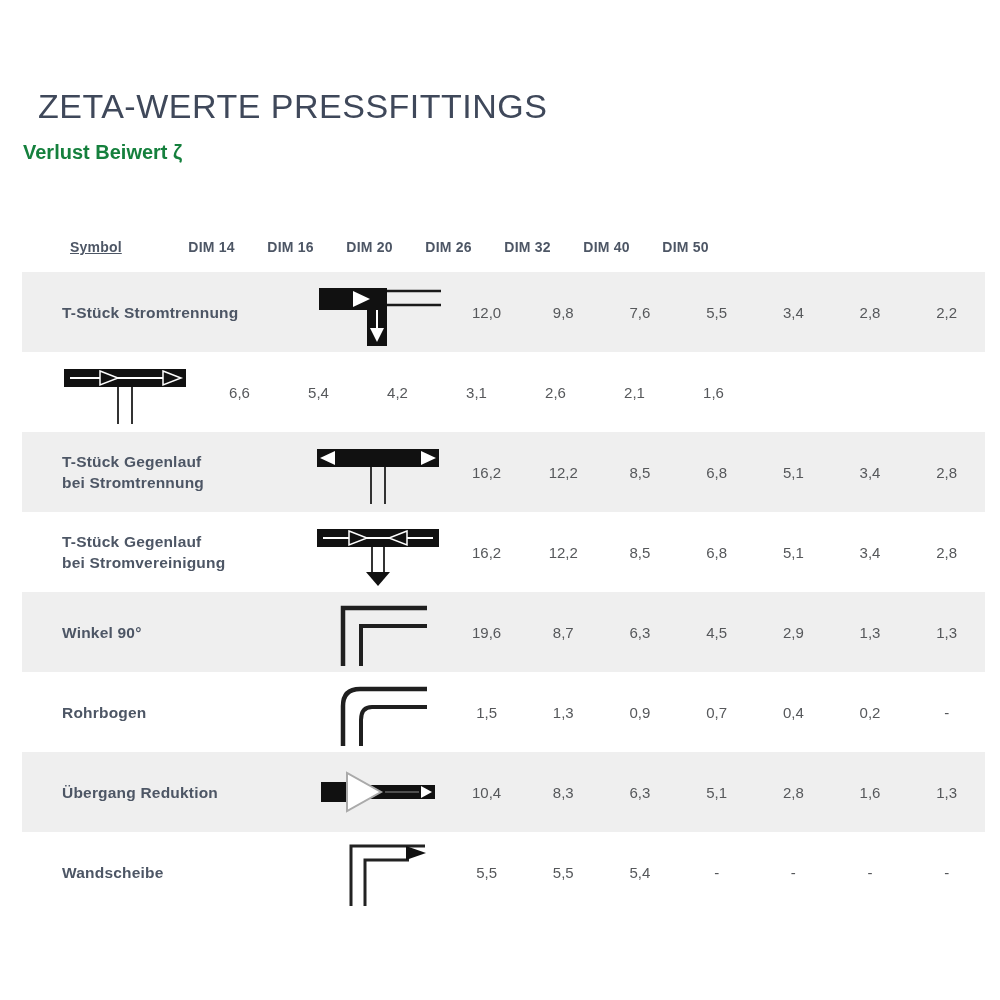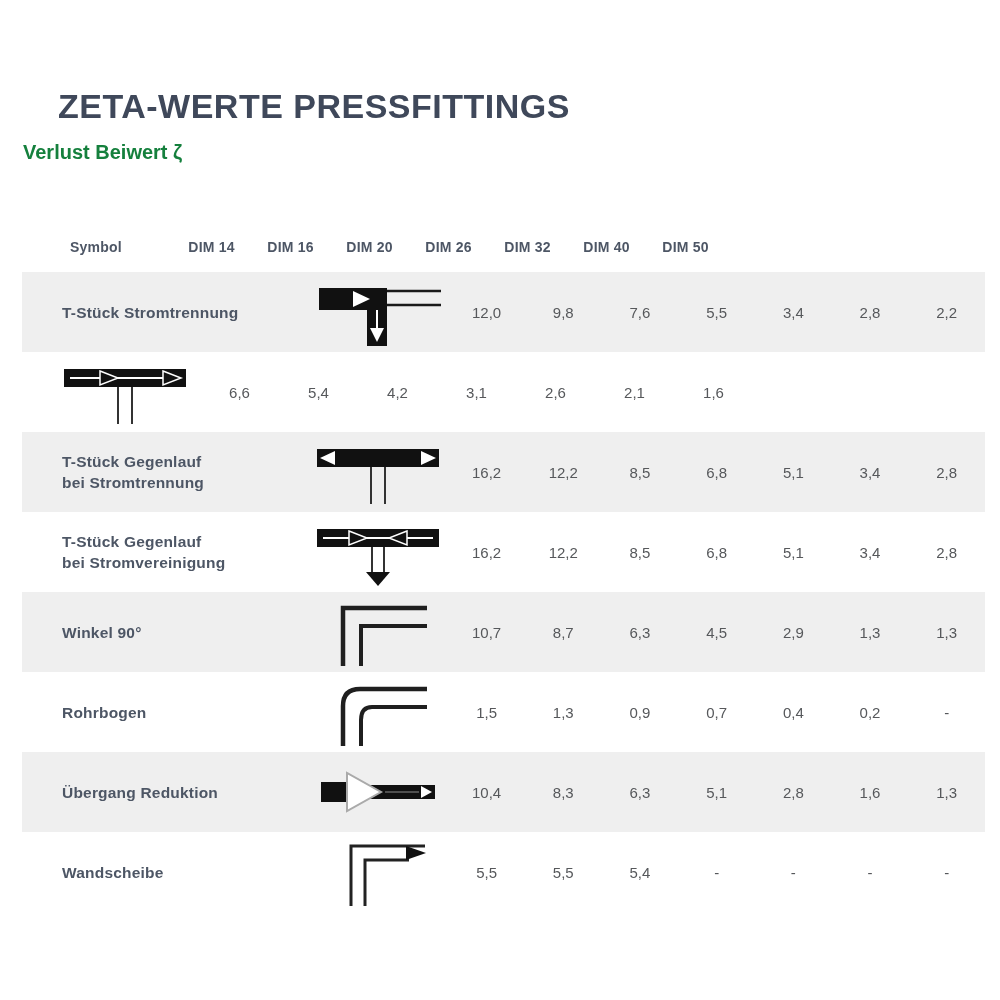--- a/index.html
+++ b/index.html
@@ -6,43 +6,43 @@
   html, body { background: #ffffff; }
   body {
     width: 1000px; height: 1000px;
     font-family: "Liberation Sans", "DejaVu Sans", sans-serif;
     color: #4d5665;
     overflow: hidden;
   }
   .page { width: 1000px; height: 1000px; background: #ffffff; }
 
   .page-title {
-    margin: 88px 0 0 58px;
+    margin: 88px 0 0 38px;
     font-size: 34px;
-    font-weight: 700;
+    font-weight: 400;
     letter-spacing: 0.5px;
     color: #3f485a;
     line-height: 1.1;
   }
   .page-subtitle {
     margin: 15px 0 0 23px;
     font-size: 20px;
     font-weight: 700;
     color: #15803d;
     line-height: 1.2;
   }
 
   .zeta-table { margin: 58px 0 0 22px; width: 963px; }
 
   .thead { display: flex; align-items: center; height: 50px; }
   .trow  { display: flex; align-items: center; height: 80px; padding-left: 28px; }
   .trow.alt { background: #efefef; }
 
   .c-bauteil { width: 260px; padding-left: 12px; }
-  .c-symbol  { width: 150px; display: flex; align-items: center; }
+  .c-symbol  { width: 150px; display: flex; align-items: center; text-decoration: underline; }
   .c-dim     { width: 79px; text-align: center; }
 
   .thead .c-bauteil, .thead .c-dim, .th-symbol-label {
     font-size: 14px; font-weight: 700; color: #4d5665; letter-spacing: 0.2px;
   }
   .th-symbol-label { padding-left: 48px; }
 
   .lbl {
     font-size: 15.5px; font-weight: 700; color: #4d5665;
     letter-spacing: 0.2px; line-height: 1.4;
@@ -167,21 +167,21 @@
       <div class="c-bauteil">
         <div class="lbl">Winkel 90°</div>
         <div class="lbl"></div>
       </div>
       <div class="c-symbol">
         <svg class="sym" width="130" height="72" viewBox="0 0 130 72">
           <path d="M30 70 V12 H114" stroke="#1f1f1f" stroke-width="4.5" fill="none" stroke-linejoin="miter"></path>
           <path d="M48 70 V30 H114" stroke="#1f1f1f" stroke-width="4" fill="none" stroke-linejoin="miter"></path>
         </svg>
       </div>
-      <div class="c-dim val">10,7</div>
+      <div class="c-dim val">19,6</div>
       <div class="c-dim val">8,7</div>
       <div class="c-dim val">6,3</div>
       <div class="c-dim val">4,5</div>
       <div class="c-dim val">2,9</div>
       <div class="c-dim val">1,3</div>
       <div class="c-dim val">1,3</div>
     </div>
 
     <div class="trow">
       <div class="c-bauteil">

